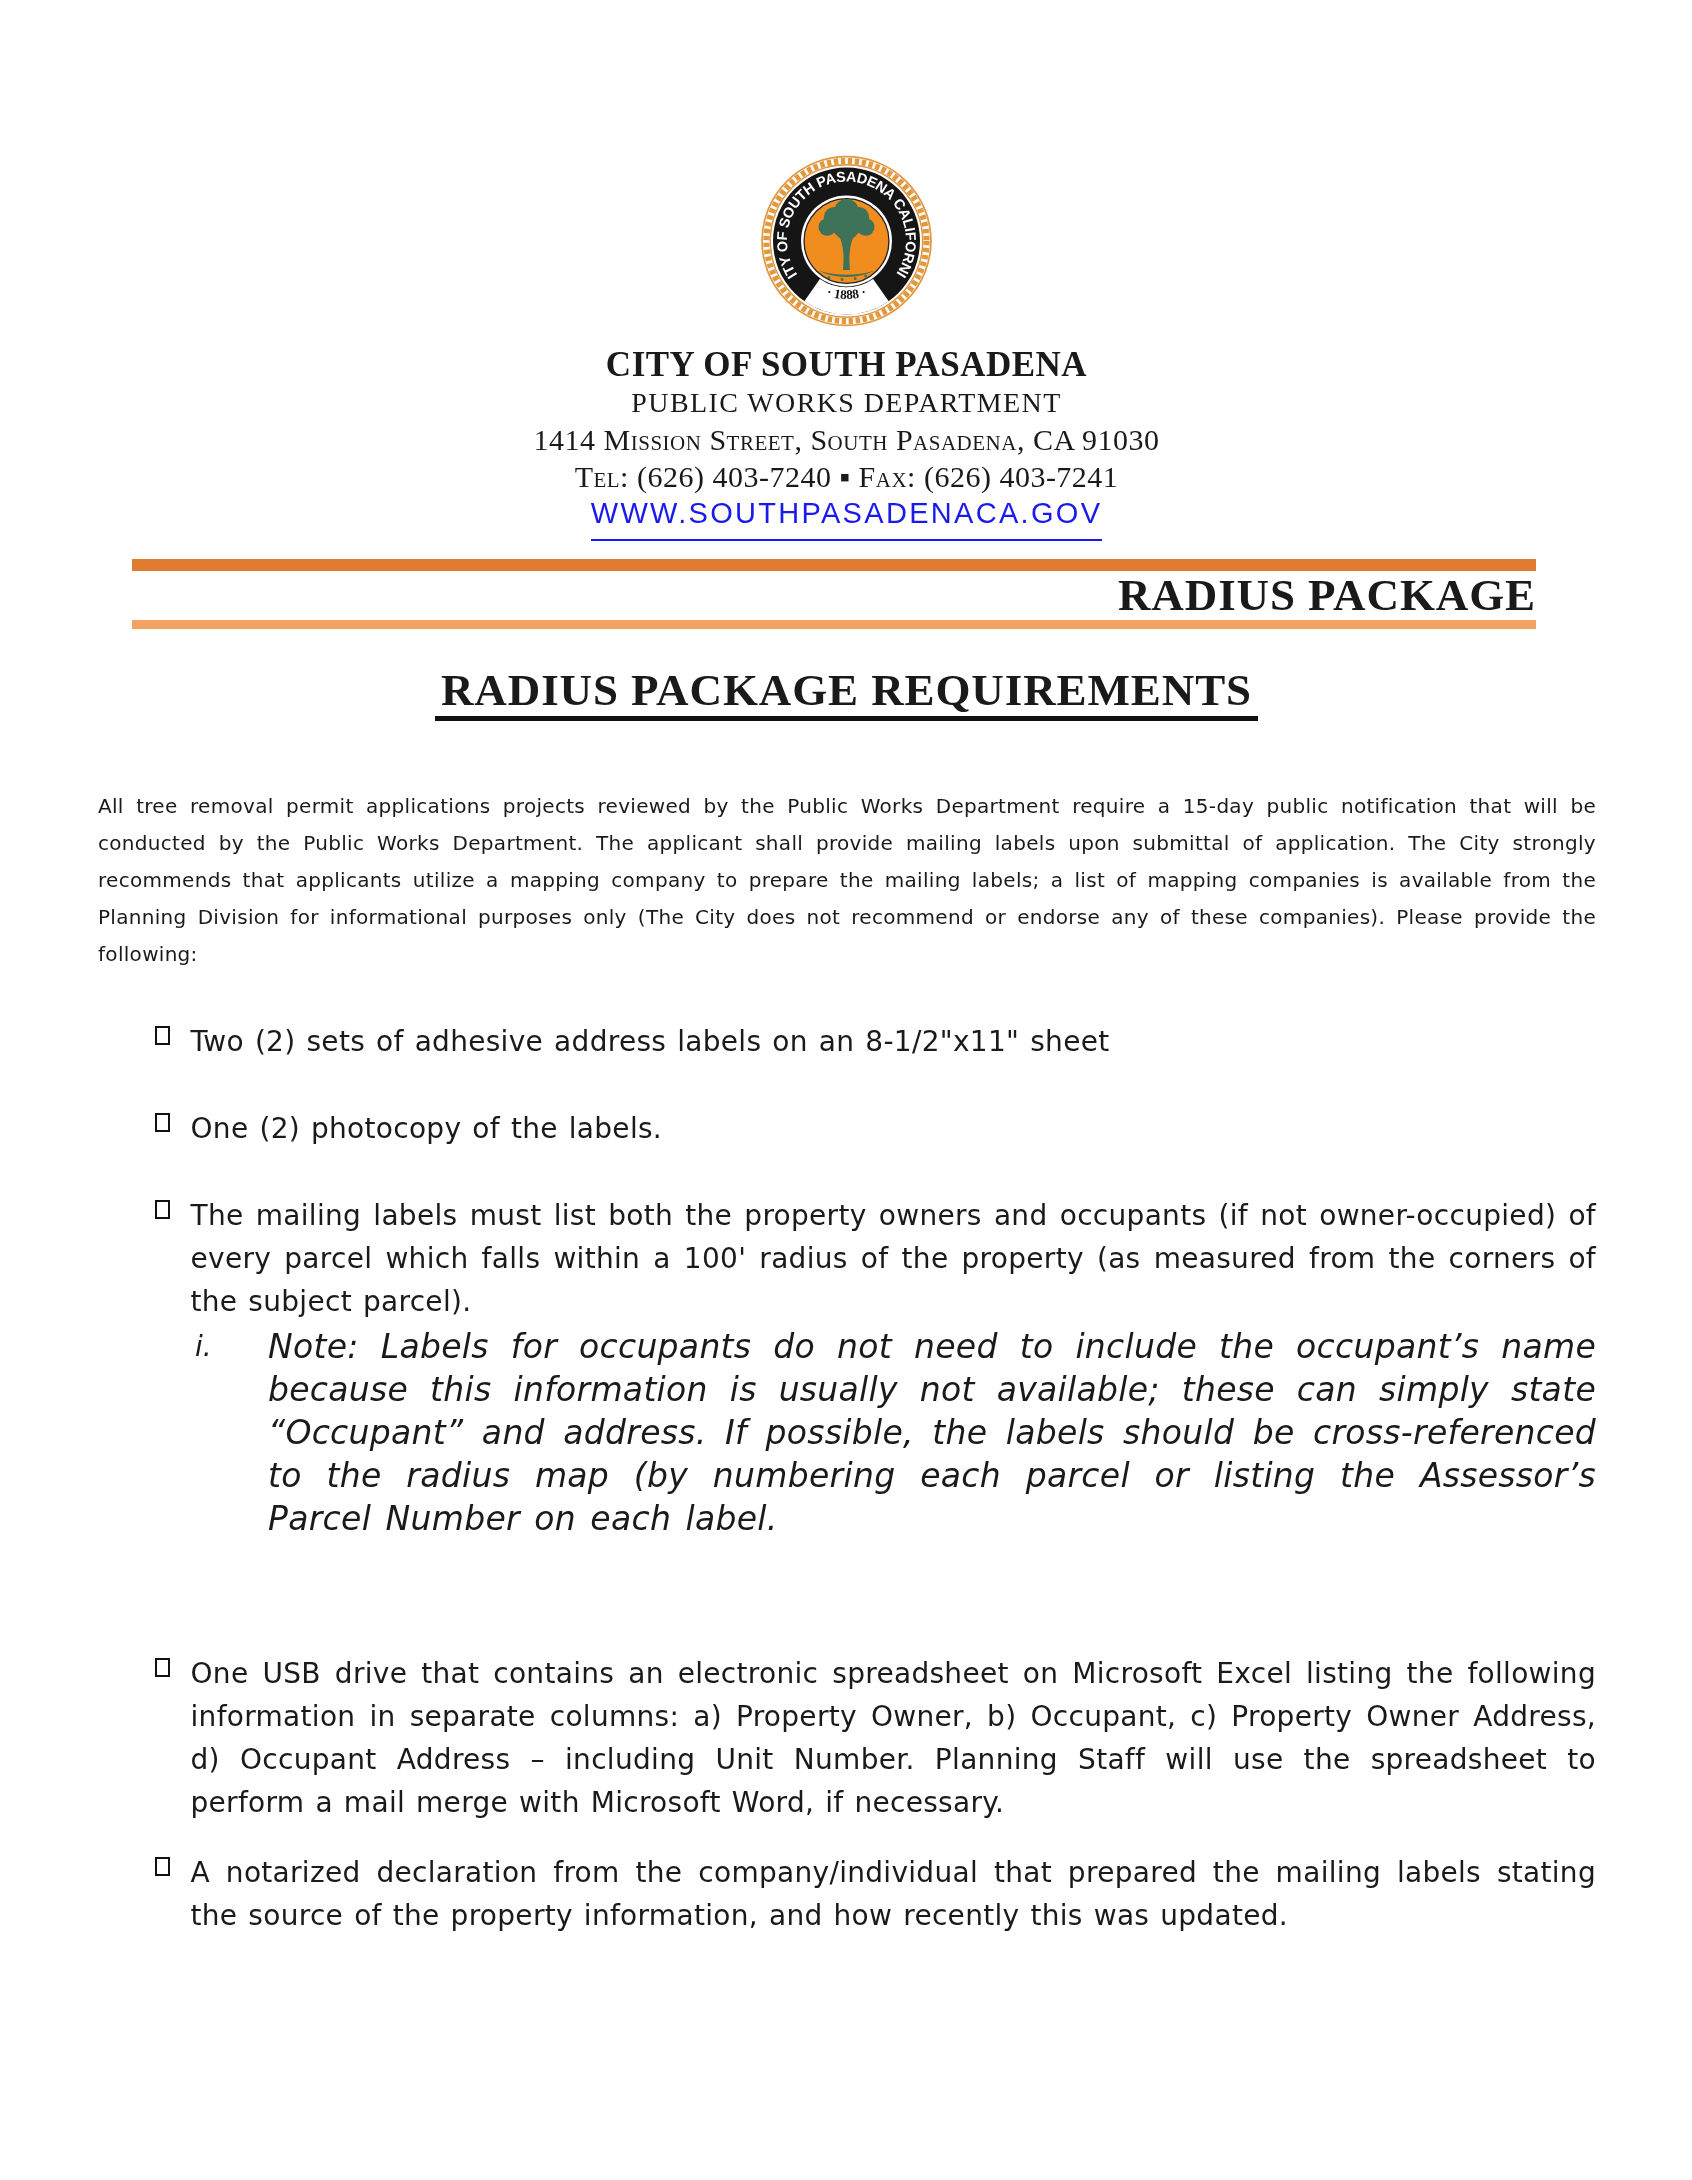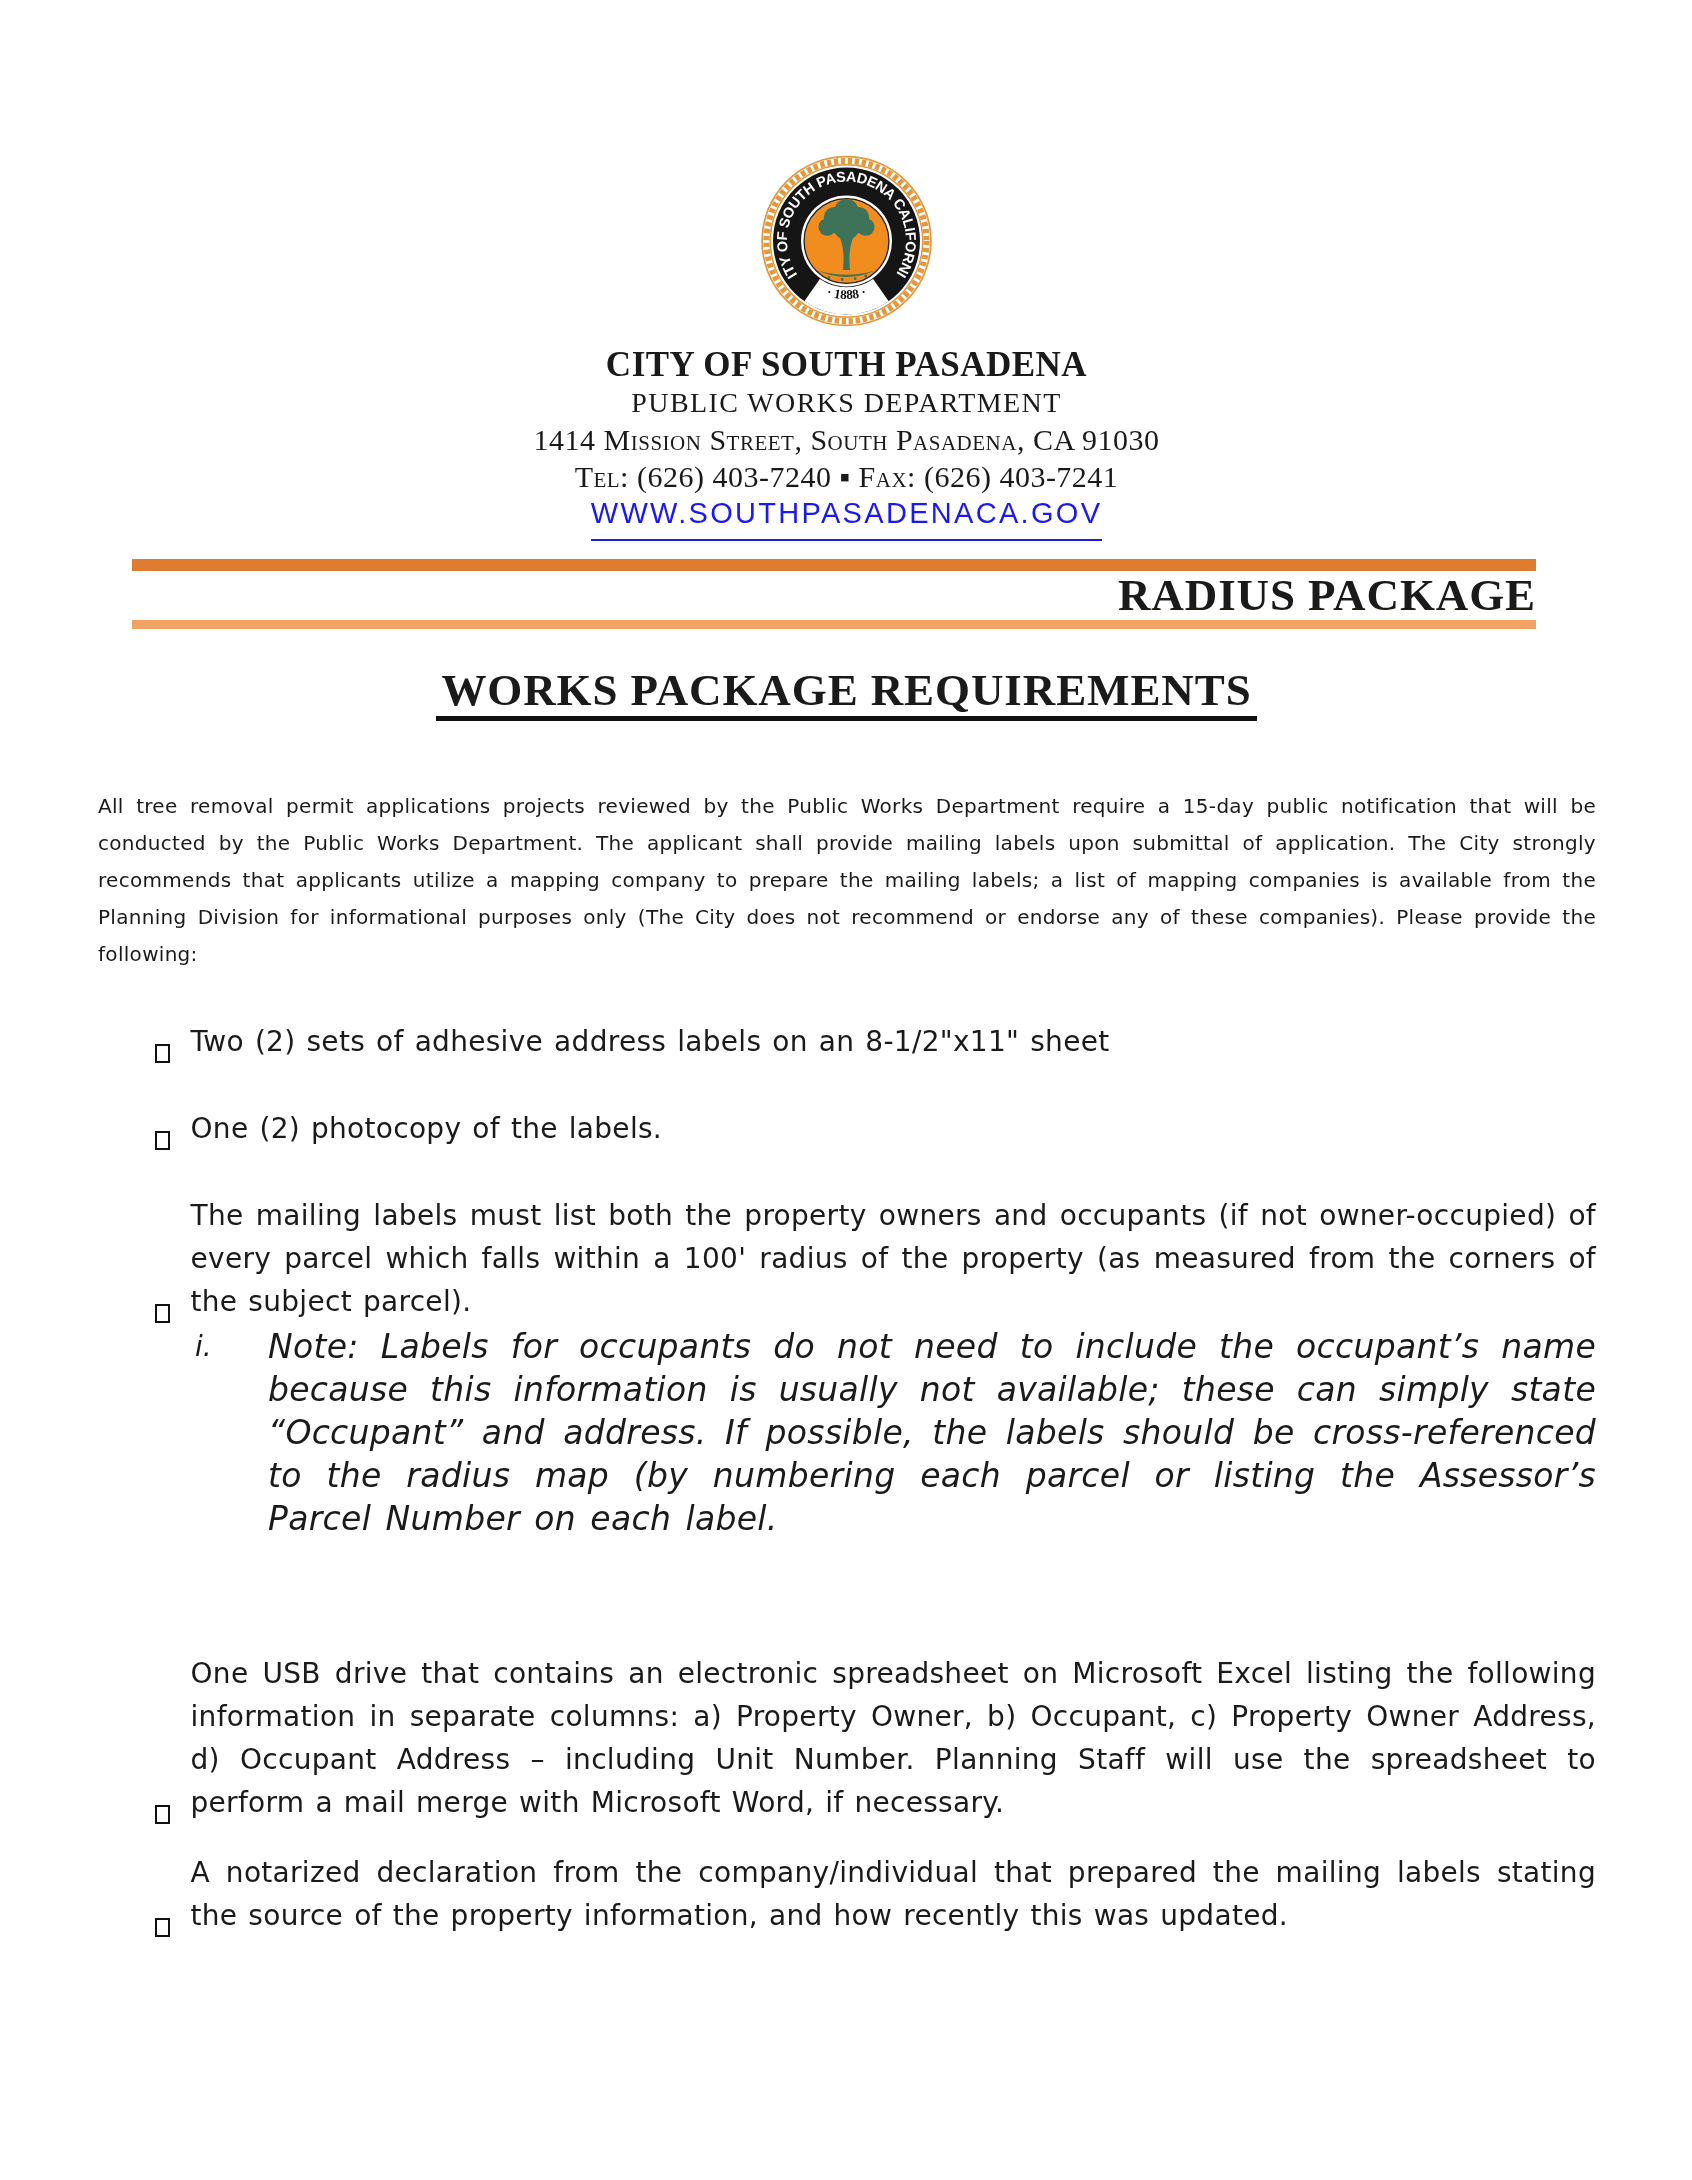--- a/index.html
+++ b/index.html
@@ -36,21 +36,21 @@
   .banner-title{font-family:"Liberation Serif",serif;font-weight:bold;font-size:45px;line-height:49px;letter-spacing:0.9px;}
   .bar-bottom{height:9px;background:var(--bar-bottom);}
   
   .doc-heading-wrap{text-align:center;margin-top:38px;}
   .doc-heading{display:inline-block;font-family:"Liberation Serif",serif;font-weight:bold;font-size:45px;line-height:47px;
     letter-spacing:0.9px;border-bottom:5.5px solid #111;padding:0 5.5px 2.7px 5.5px;}
   
   .doc-body{margin:67px 97px 0 98px;}
   .intro{font-size:20px;line-height:37px;text-align:justify;letter-spacing:0.3px;word-spacing:1.8px;}
   .checklist{margin-top:47px;}
-  .ck-item{display:flex;margin-top:44px;padding-left:57px;align-items:flex-end;}
+  .ck-item{display:flex;margin-top:44px;padding-left:57px;}
   .ck-item.first{margin-top:0;}
   .ck-item.gap-after-note{margin-top:27px;}
   .ck-item.gap-big{margin-top:112px;}
   .ck-item.gap-med{margin-top:27px;}
   .ckbox{flex:none;width:14.5px;height:19px;border:2.7px solid #111;margin:5.5px 21px 0 0;}
   .ck-text{flex:1;font-size:28px;line-height:43px;text-align:justify;letter-spacing:0.3px;word-spacing:1.8px;}
   .ck-note{display:flex;margin:1.8px 0 0 97px;font-style:italic;}
   .note-marker{flex:none;width:73px;font-size:28px;line-height:43px;}
   .note-text{flex:1;font-size:33px;line-height:43px;text-align:justify;letter-spacing:0.3px;word-spacing:3.6px;}
 </style>
@@ -107,21 +107,21 @@
   <div><a href="#" class="hdr-link">WWW.SOUTHPASADENACA.GOV</a></div>
 </div>
 
 <div class="banner">
   <div class="bar-top"></div>
   <div class="banner-title">RADIUS PACKAGE</div>
   <div class="bar-bottom"></div>
 </div>
 
 <div class="doc-heading-wrap">
-  <span class="doc-heading">WORKS PACKAGE REQUIREMENTS</span>
+  <span class="doc-heading">RADIUS PACKAGE REQUIREMENTS</span>
 </div>
 
 <div class="doc-body">
 
   <p class="intro">All tree removal permit applications projects reviewed by the Public Works Department require a 15-day public notification that will be conducted by the Public Works Department. The applicant shall provide mailing labels upon submittal of application. The City strongly recommends that applicants utilize a mapping company to prepare the mailing labels; a list of mapping companies is available from the Planning Division for informational purposes only (The City does not recommend or endorse any of these companies). Please provide the following:</p>
 
   <div class="checklist">
 
     <div class="ck-item first">
       <span class="ckbox"></span>

